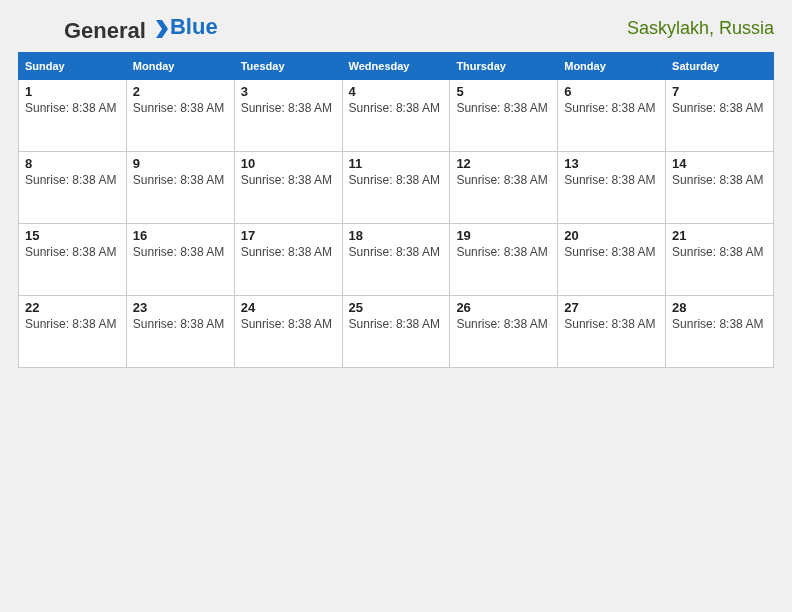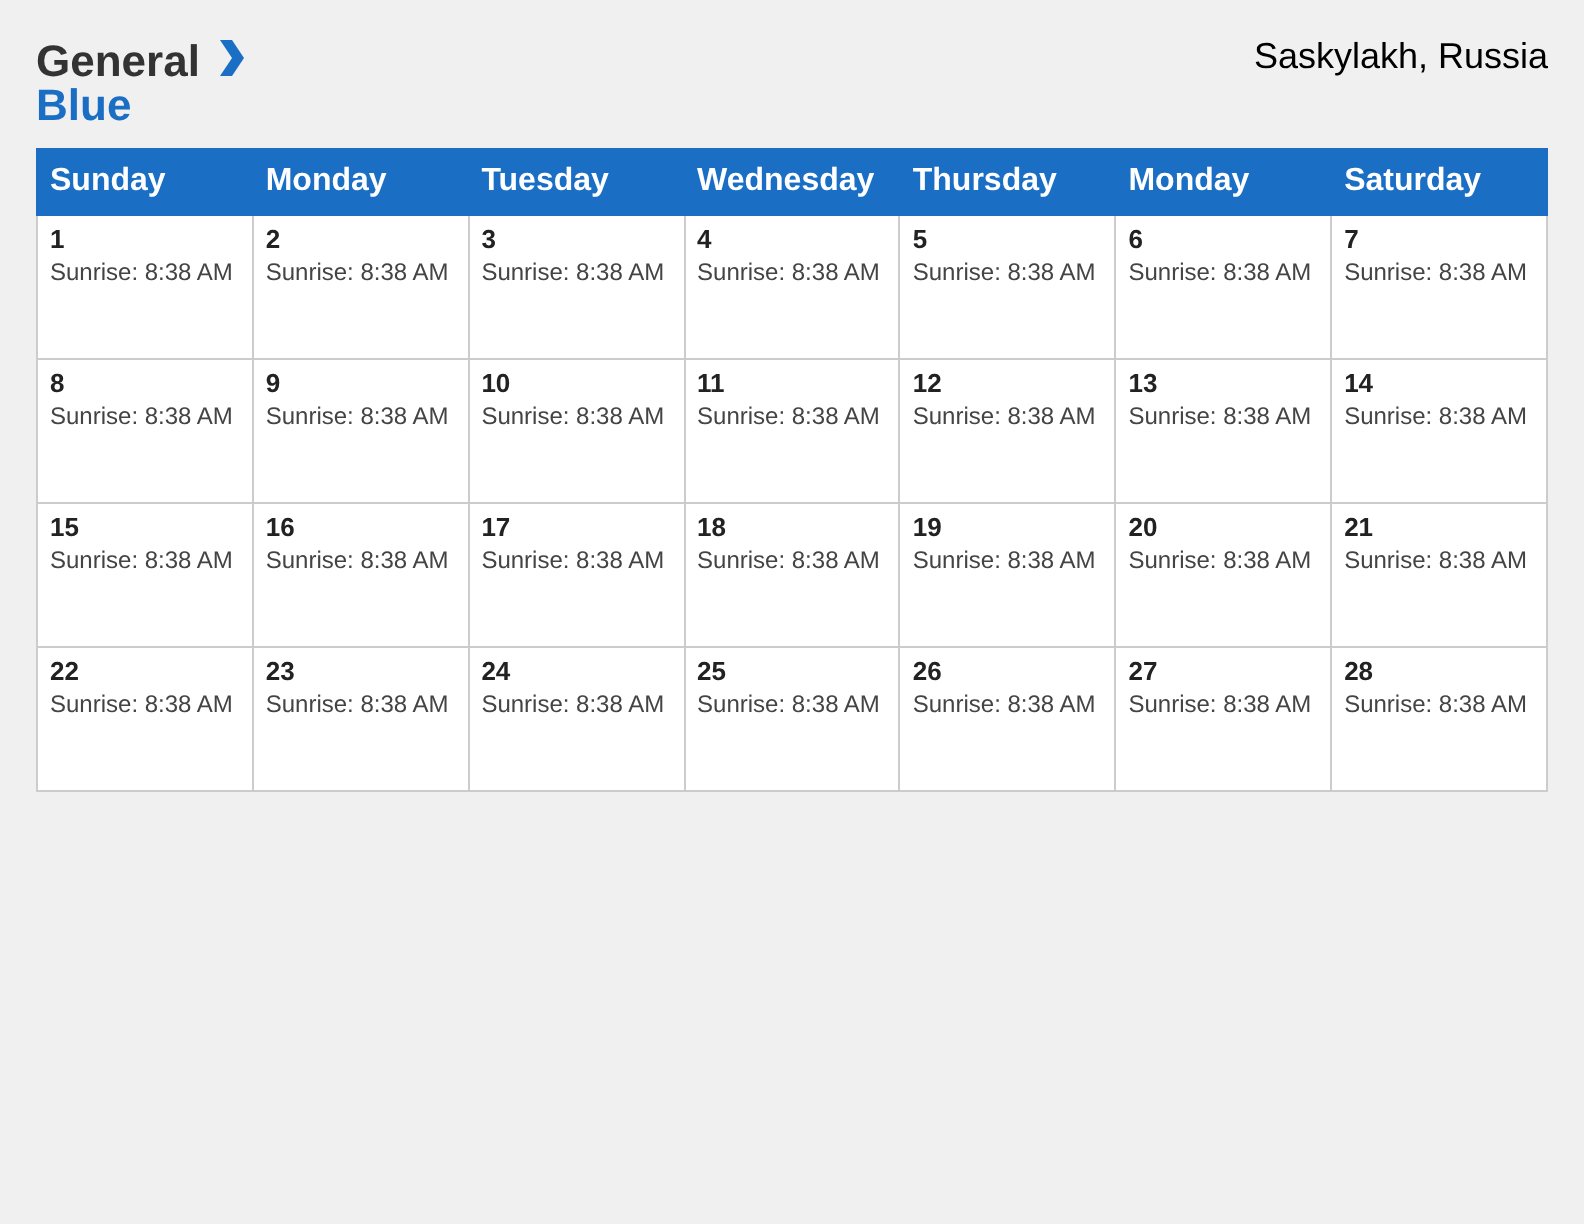--- a/index.html
+++ b/index.html
@@ -18,45 +18,46 @@
       padding: 18px 18px 18px 18px;
     }
     .header-section {
       display: flex;
       justify-content: space-between;
       align-items: flex-start;
       margin-bottom: 8px;
     }
     .logo {
       display: flex;
-      flex-direction: column;
+      flex-direction: row;
       align-items: flex-start;
+      margin-left: 46px;
     }
     .title-section {
       text-align: right;
     }
     .calendar-title {
       font-size: 32px;
       font-weight: bold;
       color: #333;
       line-height: 1.1;
     }
     .calendar-subtitle {
       font-size: 18px;
-      color: #000000;
+      color: #4d7c0f;
     }
     .calendar-table {
       width: 100%;
       border-collapse: collapse;
       background: #fff;
     }
     .calendar-table th {
       background: #1a6fc4;
       color: #fff;
-      font-size: 16px;
+      font-size: 11px;
       font-weight: bold;
       padding: 7px 6px;
       text-align: left;
       border: 1px solid #1a6fc4;
     }
     .calendar-table td {
       vertical-align: top;
       border: 1px solid #ccc;
       padding: 4px 6px;
       height: 72px;

